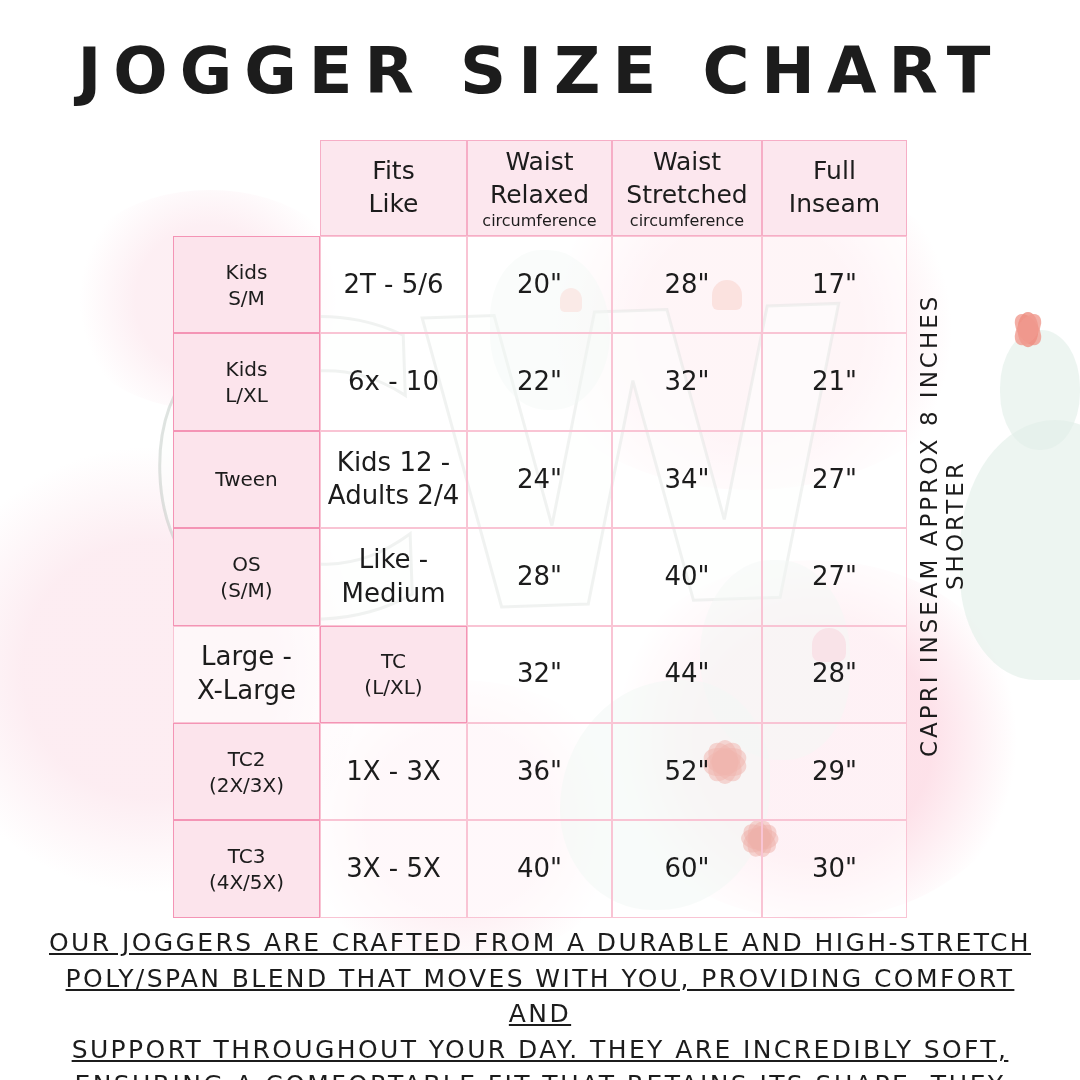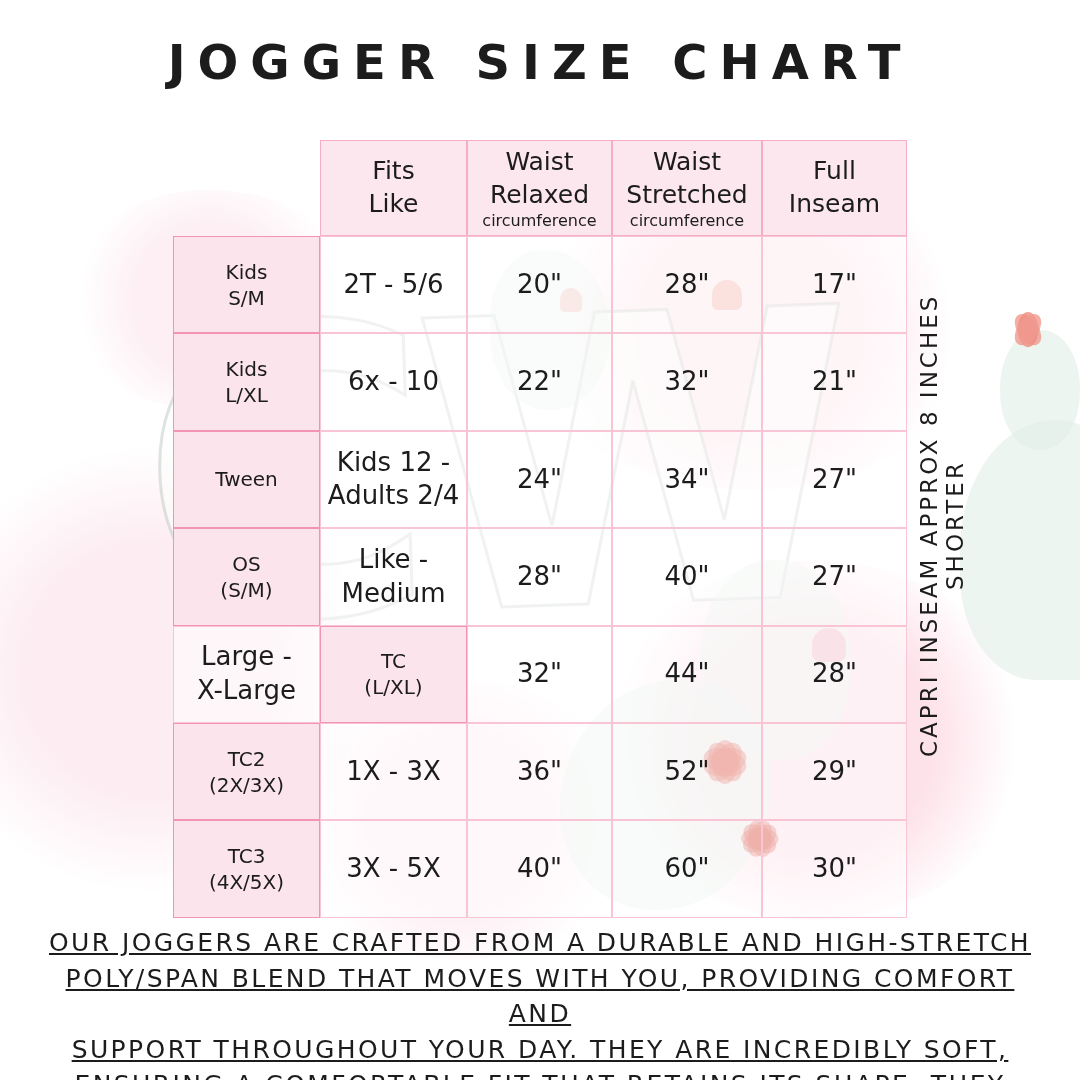--- a/index.html
+++ b/index.html
@@ -19,21 +19,21 @@
     -webkit-text-stroke:3px rgba(176,188,180,0.40);
     transform:rotate(-2deg);
     text-align:center;
   }
   .cactus{position:absolute;background:#e2efe8;opacity:.62;}
   .petalflower{position:absolute;}
   .petal{position:absolute;width:26px;height:44px;border-radius:50%;left:22px;top:0;}
   
   .title{
     position:absolute;top:34px;left:0;width:100%;
-    text-align:center;font-size:48px;font-weight:bold;letter-spacing:12px;
+    text-align:center;font-size:64px;font-weight:bold;letter-spacing:12px;
     z-index:2;
   }
   
   .size-table{
     position:absolute;left:173px;top:140px;z-index:2;
     display:grid;
     grid-template-columns:147px 147px 145px 150px 145px;
     grid-template-rows:96px repeat(7,97.4px);
   }
   .cell{

